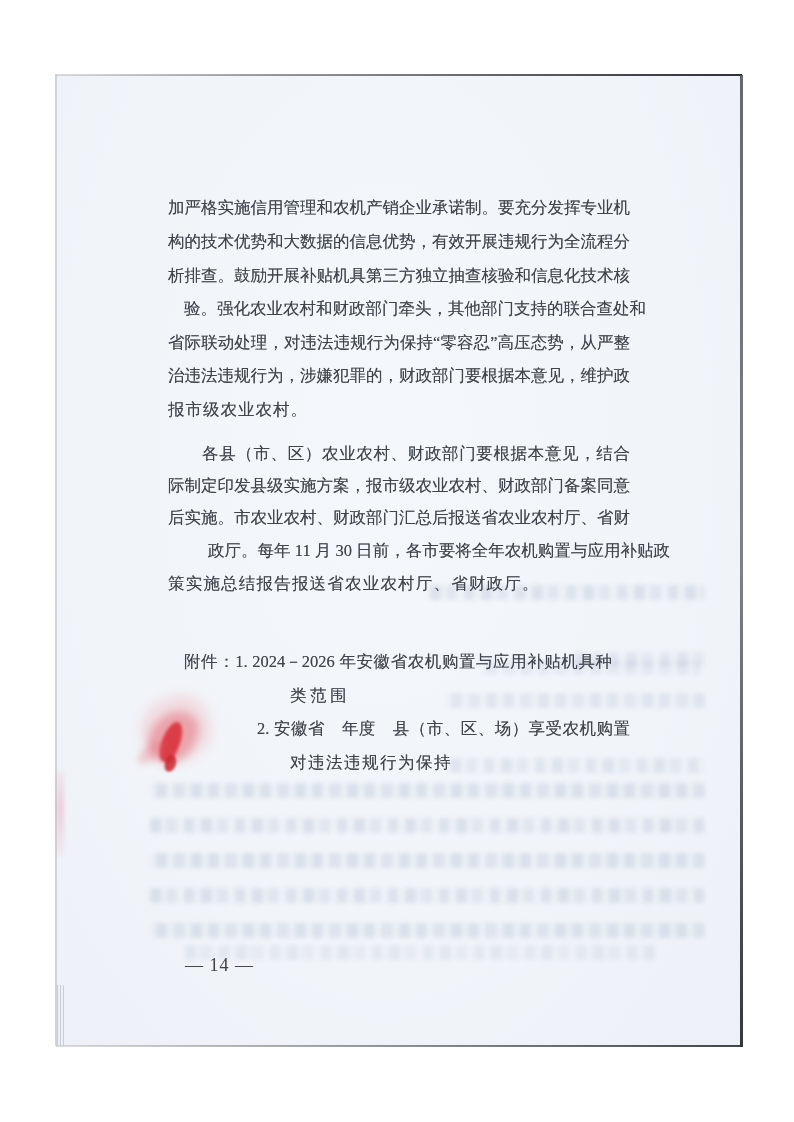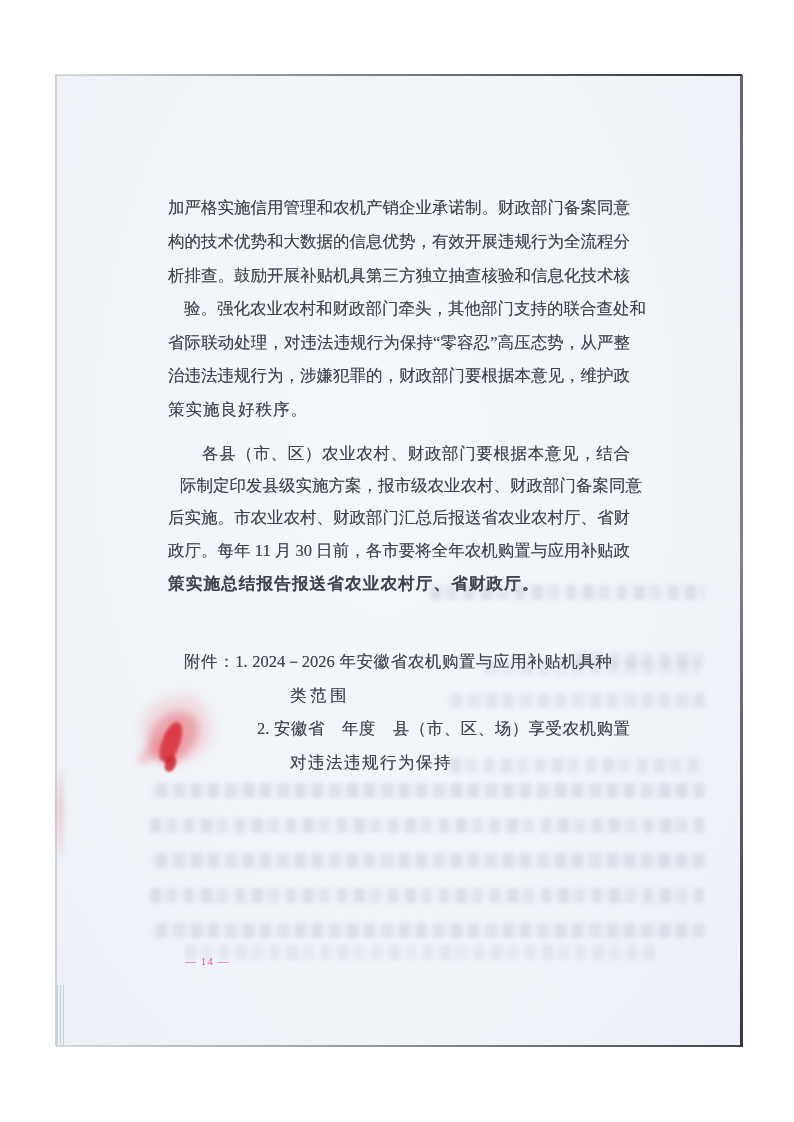--- a/index.html
+++ b/index.html
@@ -56,21 +56,21 @@
     white-space: normal;
     text-align: justify;
     text-align-last: justify;
     height: 22px; overflow: hidden;
   }
   .body-left { left: 168px; width: 462px; }
   .indent { padding-left: 34px; box-sizing: border-box; }
 
   .page-number {
     position: absolute; left: 185px; top: 955px;
-    font-size: 11px; letter-spacing: 1px; color: #ec4899;
+    font-size: 18px; letter-spacing: 1px; color: #404040;
     z-index: 3;
   }
 
   
   .bleed {
     position: absolute; height: 15px; z-index: 2;
     filter: blur(2px);
     border-radius: 3px;
     background: repeating-linear-gradient(90deg,
       rgba(152,168,194,0.50) 0 11px, rgba(152,168,194,0.10) 11px 16px,
@@ -135,35 +135,35 @@
   <div class="bleed alt" style="left:445px; top:693px; width:260px; opacity:.42;"></div>
   <div class="bleed" style="left:450px; top:758px; width:255px; opacity:.42;"></div>
   <div class="bleed alt" style="left:150px; top:783px; width:555px; opacity:.55;"></div>
   <div class="bleed" style="left:150px; top:818px; width:555px; opacity:.50;"></div>
   <div class="bleed alt" style="left:150px; top:853px; width:555px; opacity:.55;"></div>
   <div class="bleed" style="left:150px; top:888px; width:555px; opacity:.50;"></div>
   <div class="bleed alt" style="left:150px; top:923px; width:555px; opacity:.52;"></div>
   <div class="bleed" style="left:185px; top:945px; width:470px; opacity:.32;"></div>
 
   <div>
-    <div class="line just body-left" style="top:197px;">加严格实施信用管理和农机产销企业承诺制。财政部门备案同意</div>
+    <div class="line just body-left" style="top:197px;">加严格实施信用管理和农机产销企业承诺制。要充分发挥专业机</div>
     <div class="line just body-left" style="top:231px;">构的技术优势和大数据的信息优势，有效开展违规行为全流程分</div>
     <div class="line just body-left" style="top:265px;">析排查。鼓励开展补贴机具第三方独立抽查核验和信息化技术核</div>
     <div class="line just body-left" style="top:298px;margin-left:16px;">验。强化农业农村和财政部门牵头，其他部门支持的联合查处和</div>
     <div class="line just body-left" style="top:332px;">省际联动处理，对违法违规行为保持“零容忍”高压态势，从严整</div>
     <div class="line just body-left" style="top:365px;">治违法违规行为，涉嫌犯罪的，财政部门要根据本意见，维护政</div>
-    <div class="line body-left" style="top:399px; letter-spacing:1px;">策实施良好秩序。</div>
+    <div class="line body-left" style="top:399px; letter-spacing:1px;">报市级农业农村。</div>
   </div>
 
   <div>
     <div class="line just body-left indent" style="top:443px;">各县（市、区）农业农村、财政部门要根据本意见，结合实</div>
-    <div class="line just body-left" style="top:475px;margin-left:12px;">际制定印发县级实施方案，报市级农业农村、财政部门备案同意</div>
+    <div class="line just body-left" style="top:475px;">际制定印发县级实施方案，报市级农业农村、财政部门备案同意</div>
     <div class="line just body-left" style="top:508px;font-family:Liberation Mono, monospace;">后实施。市农业农村、财政部门汇总后报送省农业农村厅、省财</div>
-    <div class="line just body-left" style="top:540px;">政厅。每年 11 月 30 日前，各市要将全年农机购置与应用补贴政</div>
-    <div class="line body-left" style="top:573px; letter-spacing:1.2px;font-weight:bold;">策实施总结报告报送省农业农村厅、省财政厅。</div>
+    <div class="line just body-left" style="top:540px;margin-left:40px;">政厅。每年 11 月 30 日前，各市要将全年农机购置与应用补贴政</div>
+    <div class="line body-left" style="top:573px; letter-spacing:1.2px;">策实施总结报告报送省农业农村厅、省财政厅。</div>
   </div>
 
   <div>
     <div class="line just" style="left:184px; top:651px; width:428px;">附件：1. 2024－2026 年安徽省农机购置与应用补贴机具种</div>
     <div class="line" style="left:290px; top:685px; letter-spacing:3.5px;">类范围</div>
     <div class="line just" style="left:257px; top:718px; width:373px;">2. 安徽省　年度　县（市、区、场）享受农机购置与</div>
     <div class="line" style="left:290px; top:752px; letter-spacing:1.5px;">对违法违规行为保持</div>
   </div>
 
   <div class="stain">

